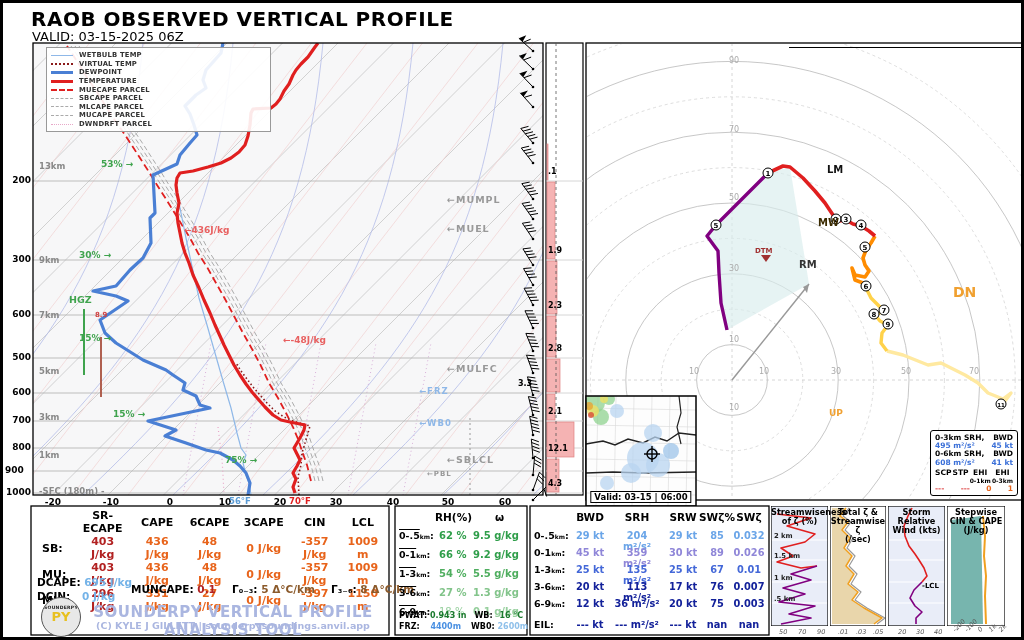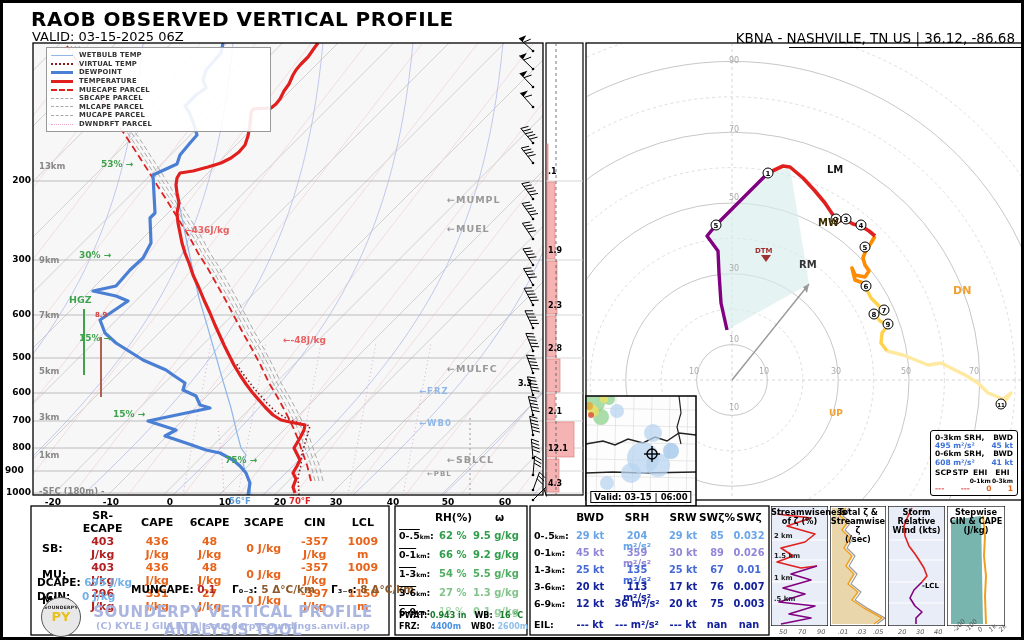--- a/index.html
+++ b/index.html
@@ -364,21 +364,20 @@
         <line x1="649" y1="443" x2="649" y2="459" stroke="#000" stroke-width="1.4"></line>
       </g>
       <rect x="583" y="393" width="110" height="110" fill="none" stroke="#000" stroke-width="1.5"></rect>
       <rect x="28" y="503" width="358" height="129" fill="#fff" stroke="#000" stroke-width="1.3"></rect>
       <rect x="392" y="503" width="132" height="129" fill="#fff" stroke="#000" stroke-width="1.3"></rect>
       <rect x="527" y="503" width="239" height="129" fill="#fff" stroke="#000" stroke-width="1.3"></rect>
     </svg>
 
   <div class="abs" id="title">RAOB OBSERVED VERTICAL PROFILE</div>
   <div class="abs" id="valid">VALID: 03-15-2025 06Z</div>
-  <div class="abs nowrap" id="station">KBNA - NASHVILLE, TN US | 36.12, -86.68</div>
   <div class="abs" id="station-rule"></div>
 
   <div class="abs" id="legend">
       <div class="legend-row">
         <span class="legend-swatch" style="border-top: 1px solid rgb(143, 184, 232);"></span>
         <span class="legend-label">WETBULB TEMP</span>
       </div>
       <div class="legend-row">
         <span class="legend-swatch" style="border-top: 2px dotted rgb(139, 26, 26);"></span>
         <span class="legend-label">VIRTUAL TEMP</span>
@@ -472,21 +471,21 @@
       <div class="abs ringlab" style="left: 726px; top: 400px;">10</div>
       <div class="abs ringlab" style="left: 686px; top: 364px;">10</div>
       <div class="abs ringlab" style="left: 756px; top: 364px;">10</div>
       <div class="abs ringlab" style="left: 828px; top: 364px;">30</div>
       <div class="abs ringlab" style="left: 898px; top: 364px;">50</div>
       <div class="abs ringlab" style="left: 966px; top: 364px;">70</div>
       <div class="abs" style="left: 824px; top: 161px; color: rgb(17, 17, 17); font-size: 10px; font-weight: bold;">LM</div>
       <div class="abs" style="left: 815px; top: 214px; color: rgb(58, 42, 0); font-size: 10px; font-weight: bold;">MW</div>
       <div class="abs" style="left: 796px; top: 256px; color: rgb(51, 51, 51); font-size: 10px; font-weight: bold;">RM</div>
       <div class="abs" style="left: 752px; top: 244px; color: rgb(160, 48, 48); font-size: 7px; font-weight: bold;">DTM</div>
-      <div class="abs" style="left: 950px; top: 281px; color: rgb(240, 160, 48); font-size: 11px; font-weight: bold;">DN</div>
+      <div class="abs" style="left: 950px; top: 281px; color: rgb(240, 160, 48); font-size: 14px; font-weight: bold;">DN</div>
       <div class="abs" style="left: 826px; top: 405px; color: rgb(240, 160, 48); font-size: 9px; font-weight: bold;">UP</div>
     </div>
 
 
   <div class="abs" id="hodo-inset">
       <div class="hi-row">
         <span>0-3km SRH,</span>
         <span>BWD</span>
       </div>
       <div class="hi-row">

